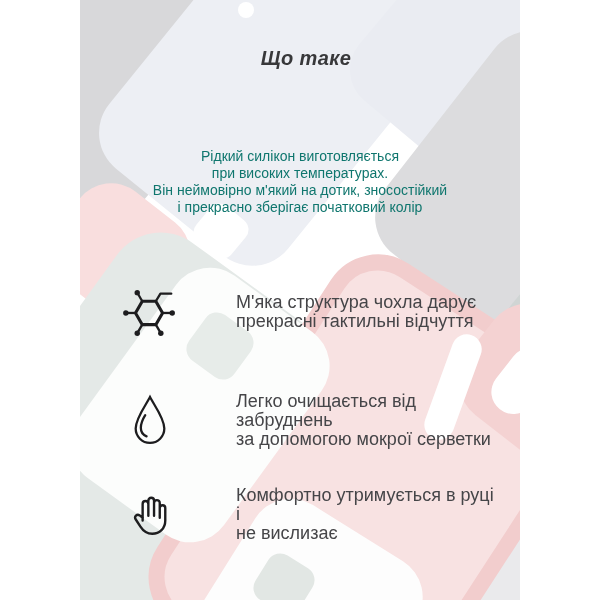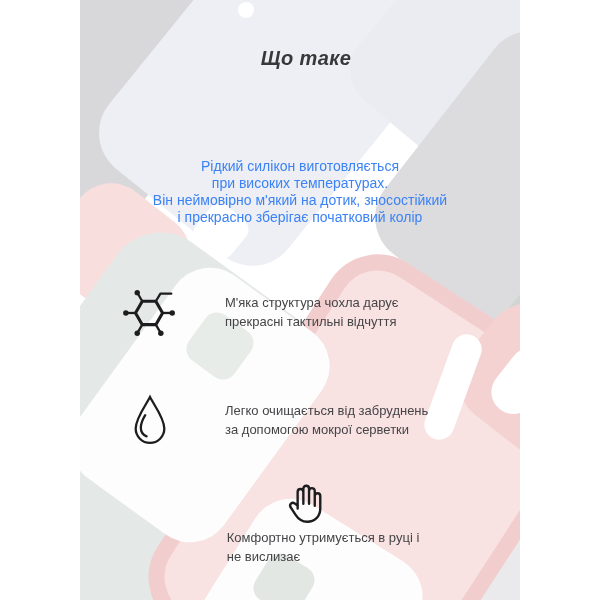--- a/index.html
+++ b/index.html
@@ -29,26 +29,26 @@
   .s-cut1{left:112px;top:318px;width:56px;height:56px;transform:rotate(36deg);background:#e7ece9;border-radius:14px;}
   .s-white-case2{left:130px;top:518px;width:190px;height:200px;transform:rotate(32deg);background:#fdfdfd;border-radius:42px;}
   .s-cut2{left:178px;top:558px;width:52px;height:52px;transform:rotate(32deg);background:#e2e7e4;border-radius:14px;}
 
   
   .content{position:absolute;inset:0;z-index:5;}
   .title{position:absolute;top:44px;left:0;right:0;text-align:center;
          font-weight:700;font-style:italic;font-size:20px;line-height:28px;
          letter-spacing:.4px;color:#38383a;}
   .title span{display:block;padding-left:12px;}
-  .intro{position:absolute;top:144px;left:40px;right:40px;margin:14px;text-align:center;
-         font-size:14px;line-height:17px;color:#3b82f6;white-space:pre-line;}
+  .intro{position:absolute;top:144px;left:40px;right:40px;margin:4px;text-align:center;
+         font-size:14px;line-height:17px;color:#0f766e;white-space:pre-line;}
   .feature{position:absolute;left:112px;width:385px;height:76px;display:flex;align-items:center;}
-  .f1{top:274px;} .f2{top:382px;} .f3{top:476px;flex-direction:column;}
+  .f1{top:274px;} .f2{top:382px;} .f3{top:476px;}
   .icon-wrap{width:76px;display:flex;justify-content:center;align-items:center;flex:none;}
-  .feature p{margin:0 0 0 37px;font-size:13px;line-height:19px;color:#454548;white-space:pre-line;flex:1;}
+  .feature p{margin:0 0 0 48px;font-size:18px;line-height:19px;color:#454548;white-space:pre-line;flex:1;}
   svg{display:block;}
 </style>
 </head>
 <body>
 
 <div class="canvas">
 
   <div class="bg" aria-hidden="true">
     <div class="s-gray-tl"></div>
     <div class="s-lav-c"></div>

